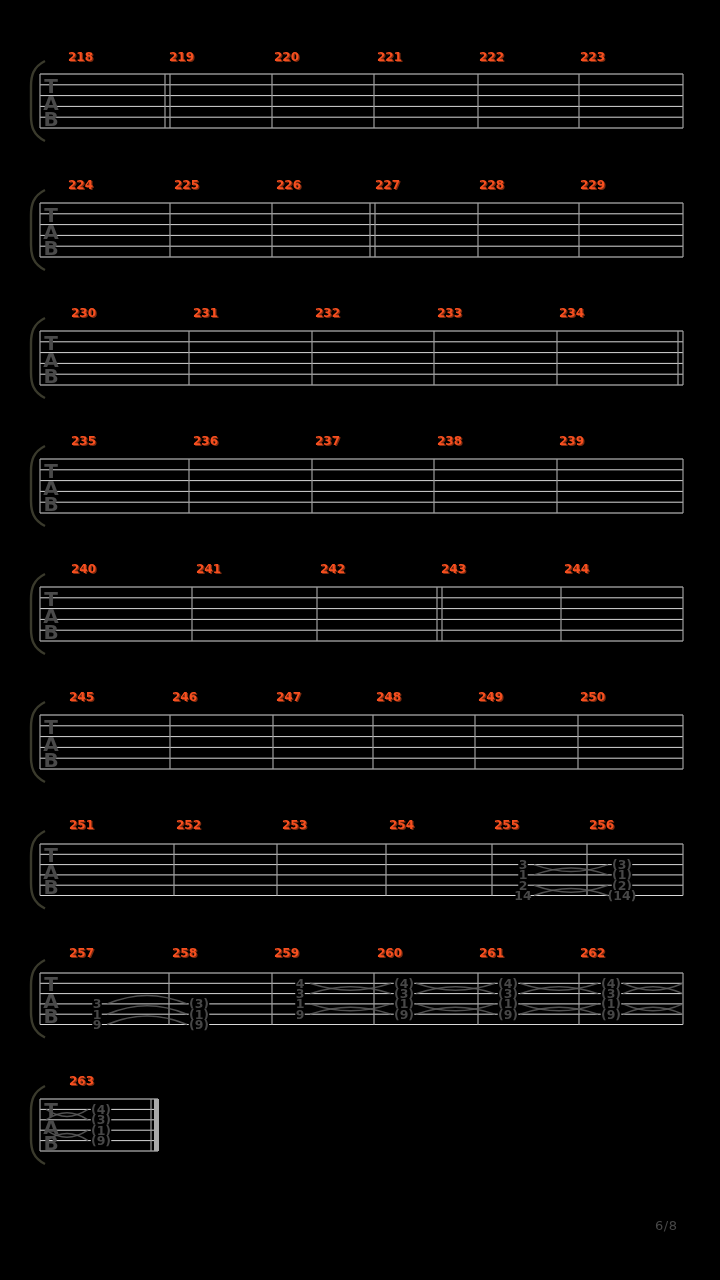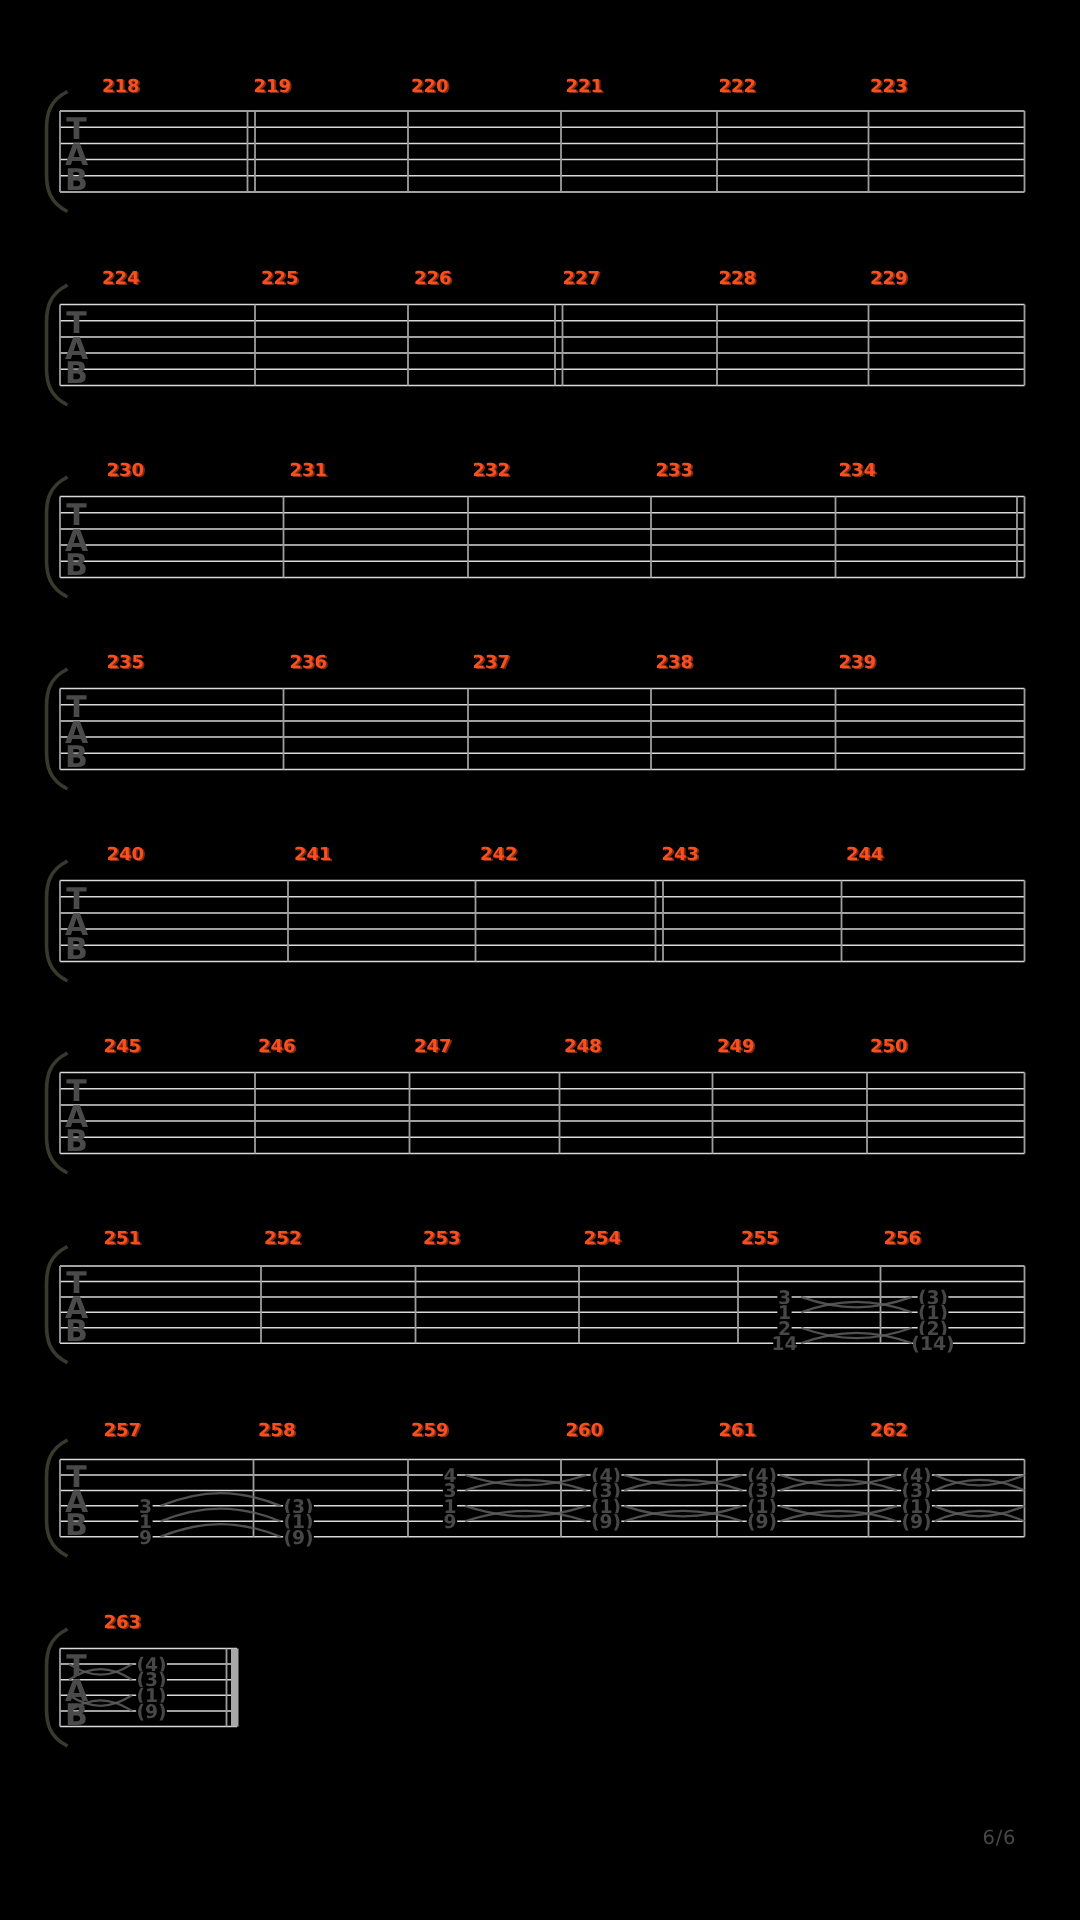--- a/index.html
+++ b/index.html
@@ -364,13 +364,13 @@
       <rect x="90.75" y="1135.1" width="20.5" height="11" fill="#000000"></rect>
       <text x="101" y="1145.1" font-size="12.5" font-weight="bold" fill="#474747" text-anchor="middle">(9)</text>
       <text x="51" y="1117.44" font-size="20" font-weight="bold" fill="#4a4a4a" text-anchor="middle">T</text>
       <text x="51" y="1134.08" font-size="20" font-weight="bold" fill="#4a4a4a" text-anchor="middle">A</text>
       <text x="51" y="1149.68" font-size="20" font-weight="bold" fill="#4a4a4a" text-anchor="middle">B</text>
       <text x="70.2" y="1085.8" font-size="12" font-weight="bold" fill="#7c2b10" text-anchor="start">263</text>
       <text x="69" y="1085" font-size="12" font-weight="bold" fill="#f74f1f" text-anchor="start">263</text>
     </g>
   </svg>
 
-<div id="page-indicator">6/6</div>
+<div id="page-indicator">6/8</div>
 
 </body></html>

